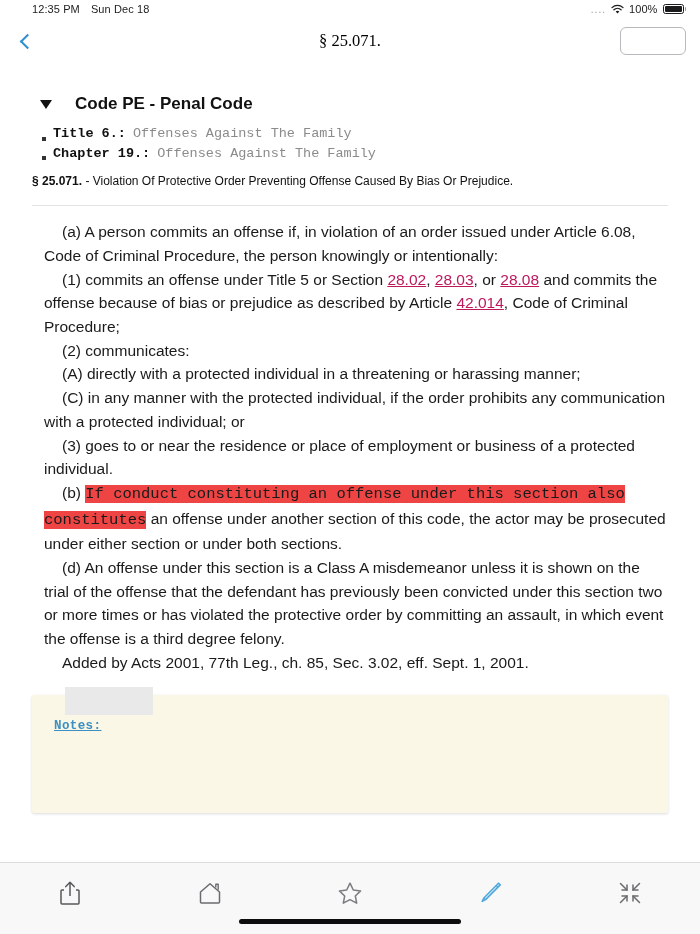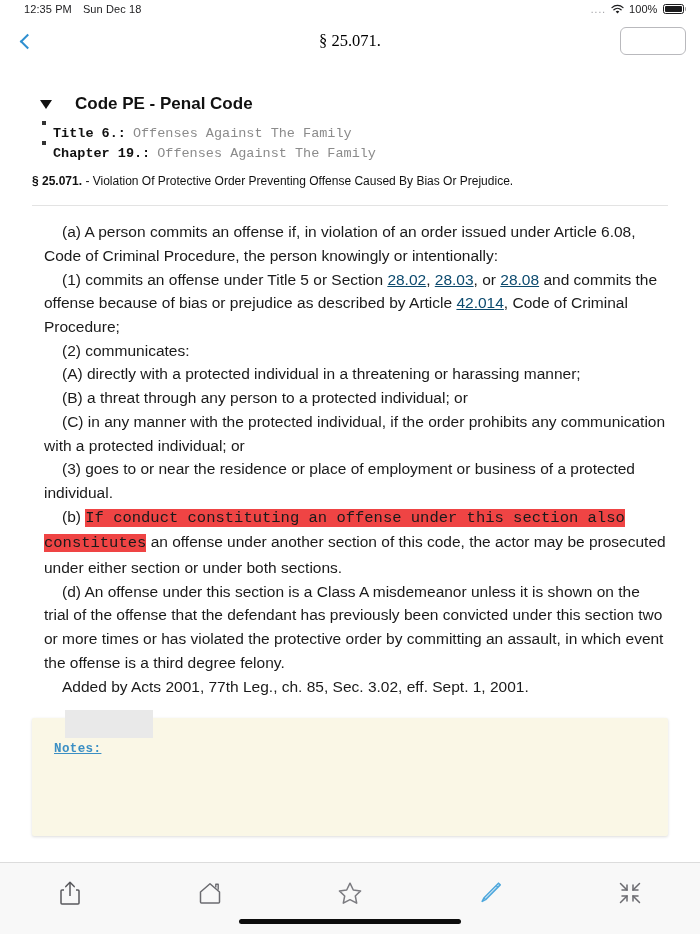--- a/index.html
+++ b/index.html
@@ -11,21 +11,21 @@
     background: #ffffff;
     font-family: "Liberation Sans", sans-serif;
   }
 
   
   .status-bar {
     height: 18px;
     display: flex;
     align-items: center;
     justify-content: space-between;
-    padding: 0 14px 0 24px;
+    padding: 0 14px 0 32px;
     font-size: 11px;
     color: #1c1c1e;
     letter-spacing: 0.1px;
   }
   .status-left { display: flex; align-items: center; gap: 11px; }
   .status-right { display: flex; align-items: center; gap: 5px; }
   .sig-dots { display: flex; align-items: flex-end; gap: 1.5px; color:#9a9a9f; font-size: 10px; letter-spacing:1px; }
   .wifi-icon { display: inline-block; width: 13px; height: 11px; position: relative; }
   .battery { display: flex; align-items: center; gap: 1px; }
   .batt-body {
@@ -102,21 +102,21 @@
   }
   .tri {
     width: 0; height: 0;
     border-left: 6.5px solid transparent;
     border-right: 6.5px solid transparent;
     border-top: 9px solid #111;
   }
 
   .crumbs { margin: 0 0 8px 10px; }
   .crumb {
-    display: flex; align-items: flex-start; gap: 7px;
+    display: flex; align-items: flex-end; gap: 7px;
     font-family: "Liberation Mono", monospace;
     font-size: 13.5px;
     line-height: 1.45;
   }
   .crumb-bullet { width: 4px; height: 4px; background: #333; display:inline-block; position: relative; top: -3px; }
   .crumb-key { font-weight: bold; color: #111; }
   .crumb-val { color: #8b8b8b; }
 
   .sec-title {
     font-size: 12px;
@@ -135,21 +135,21 @@
   .body-text {
     font-size: 15.5px;
     line-height: 1.53;
     color: #1a1a1a;
     text-align: left;
     margin-left: 12px;
   }
   .body-text p { margin: 0; }
   .body-text p.ind { text-indent: 18px; }
 
-  .lnk { color: #0c4a6e; text-decoration: underline; cursor: pointer; }
+  .lnk { color: #be185d; text-decoration: underline; cursor: pointer; }
   .hl { background: #ef4444; font-family: Liberation Mono, monospace; }
 
   
   .notes-wrap { position: relative; margin-top: 20px; }
   .gray-box {
     position: absolute;
     top: -8px; left: 33px;
     width: 88px; height: 28px;
     background: #e9e9e9;
     z-index: 3;
@@ -268,21 +268,20 @@
   <hr class="rule">
 
   <div class="body-text">
 
     <p class="ind">(a) A person commits an offense if, in violation of an order issued under Article 6.08, Code of Criminal Procedure, the person knowingly or intentionally:</p>
 
     <p class="ind"><span>(1) commits an offense under Title 5 or Section </span><a class="lnk">28.02</a><span>, </span><a class="lnk">28.03</a><span>, or </span><a class="lnk">28.08</a><span> and commits the offense because of bias or prejudice as described by Article </span><a class="lnk">42.014</a><span>, Code of Criminal Procedure;</span></p>
 
     <p class="ind">(2) communicates:</p>
     <p class="ind">(A) directly with a protected individual in a threatening or harassing manner;</p>
-    <p class="ind">(B) a threat through any person to a protected individual; or</p>
     <p class="ind">(C) in any manner with the protected individual, if the order prohibits any communication with a protected individual; or</p>
     <p class="ind">(3) goes to or near the residence or place of employment or business of a protected individual.</p>
 
     <p class="ind"><span>(b) </span><span class="hl">If conduct constituting an offense under this section also constitutes</span><span> an offense under another section of this code, the actor may be prosecuted under either section or under both sections.</span></p>
 
     <p class="ind">(d) An offense under this section is a Class A misdemeanor unless it is shown on the trial of the offense that the defendant has previously been convicted under this section two or more times or has violated the protective order by committing an assault, in which event the offense is a third degree felony.</p>
     <p class="ind">Added by Acts 2001, 77th Leg., ch. 85, Sec. 3.02, eff. Sept. 1, 2001.</p>
   </div>
 
   <div class="notes-wrap">

